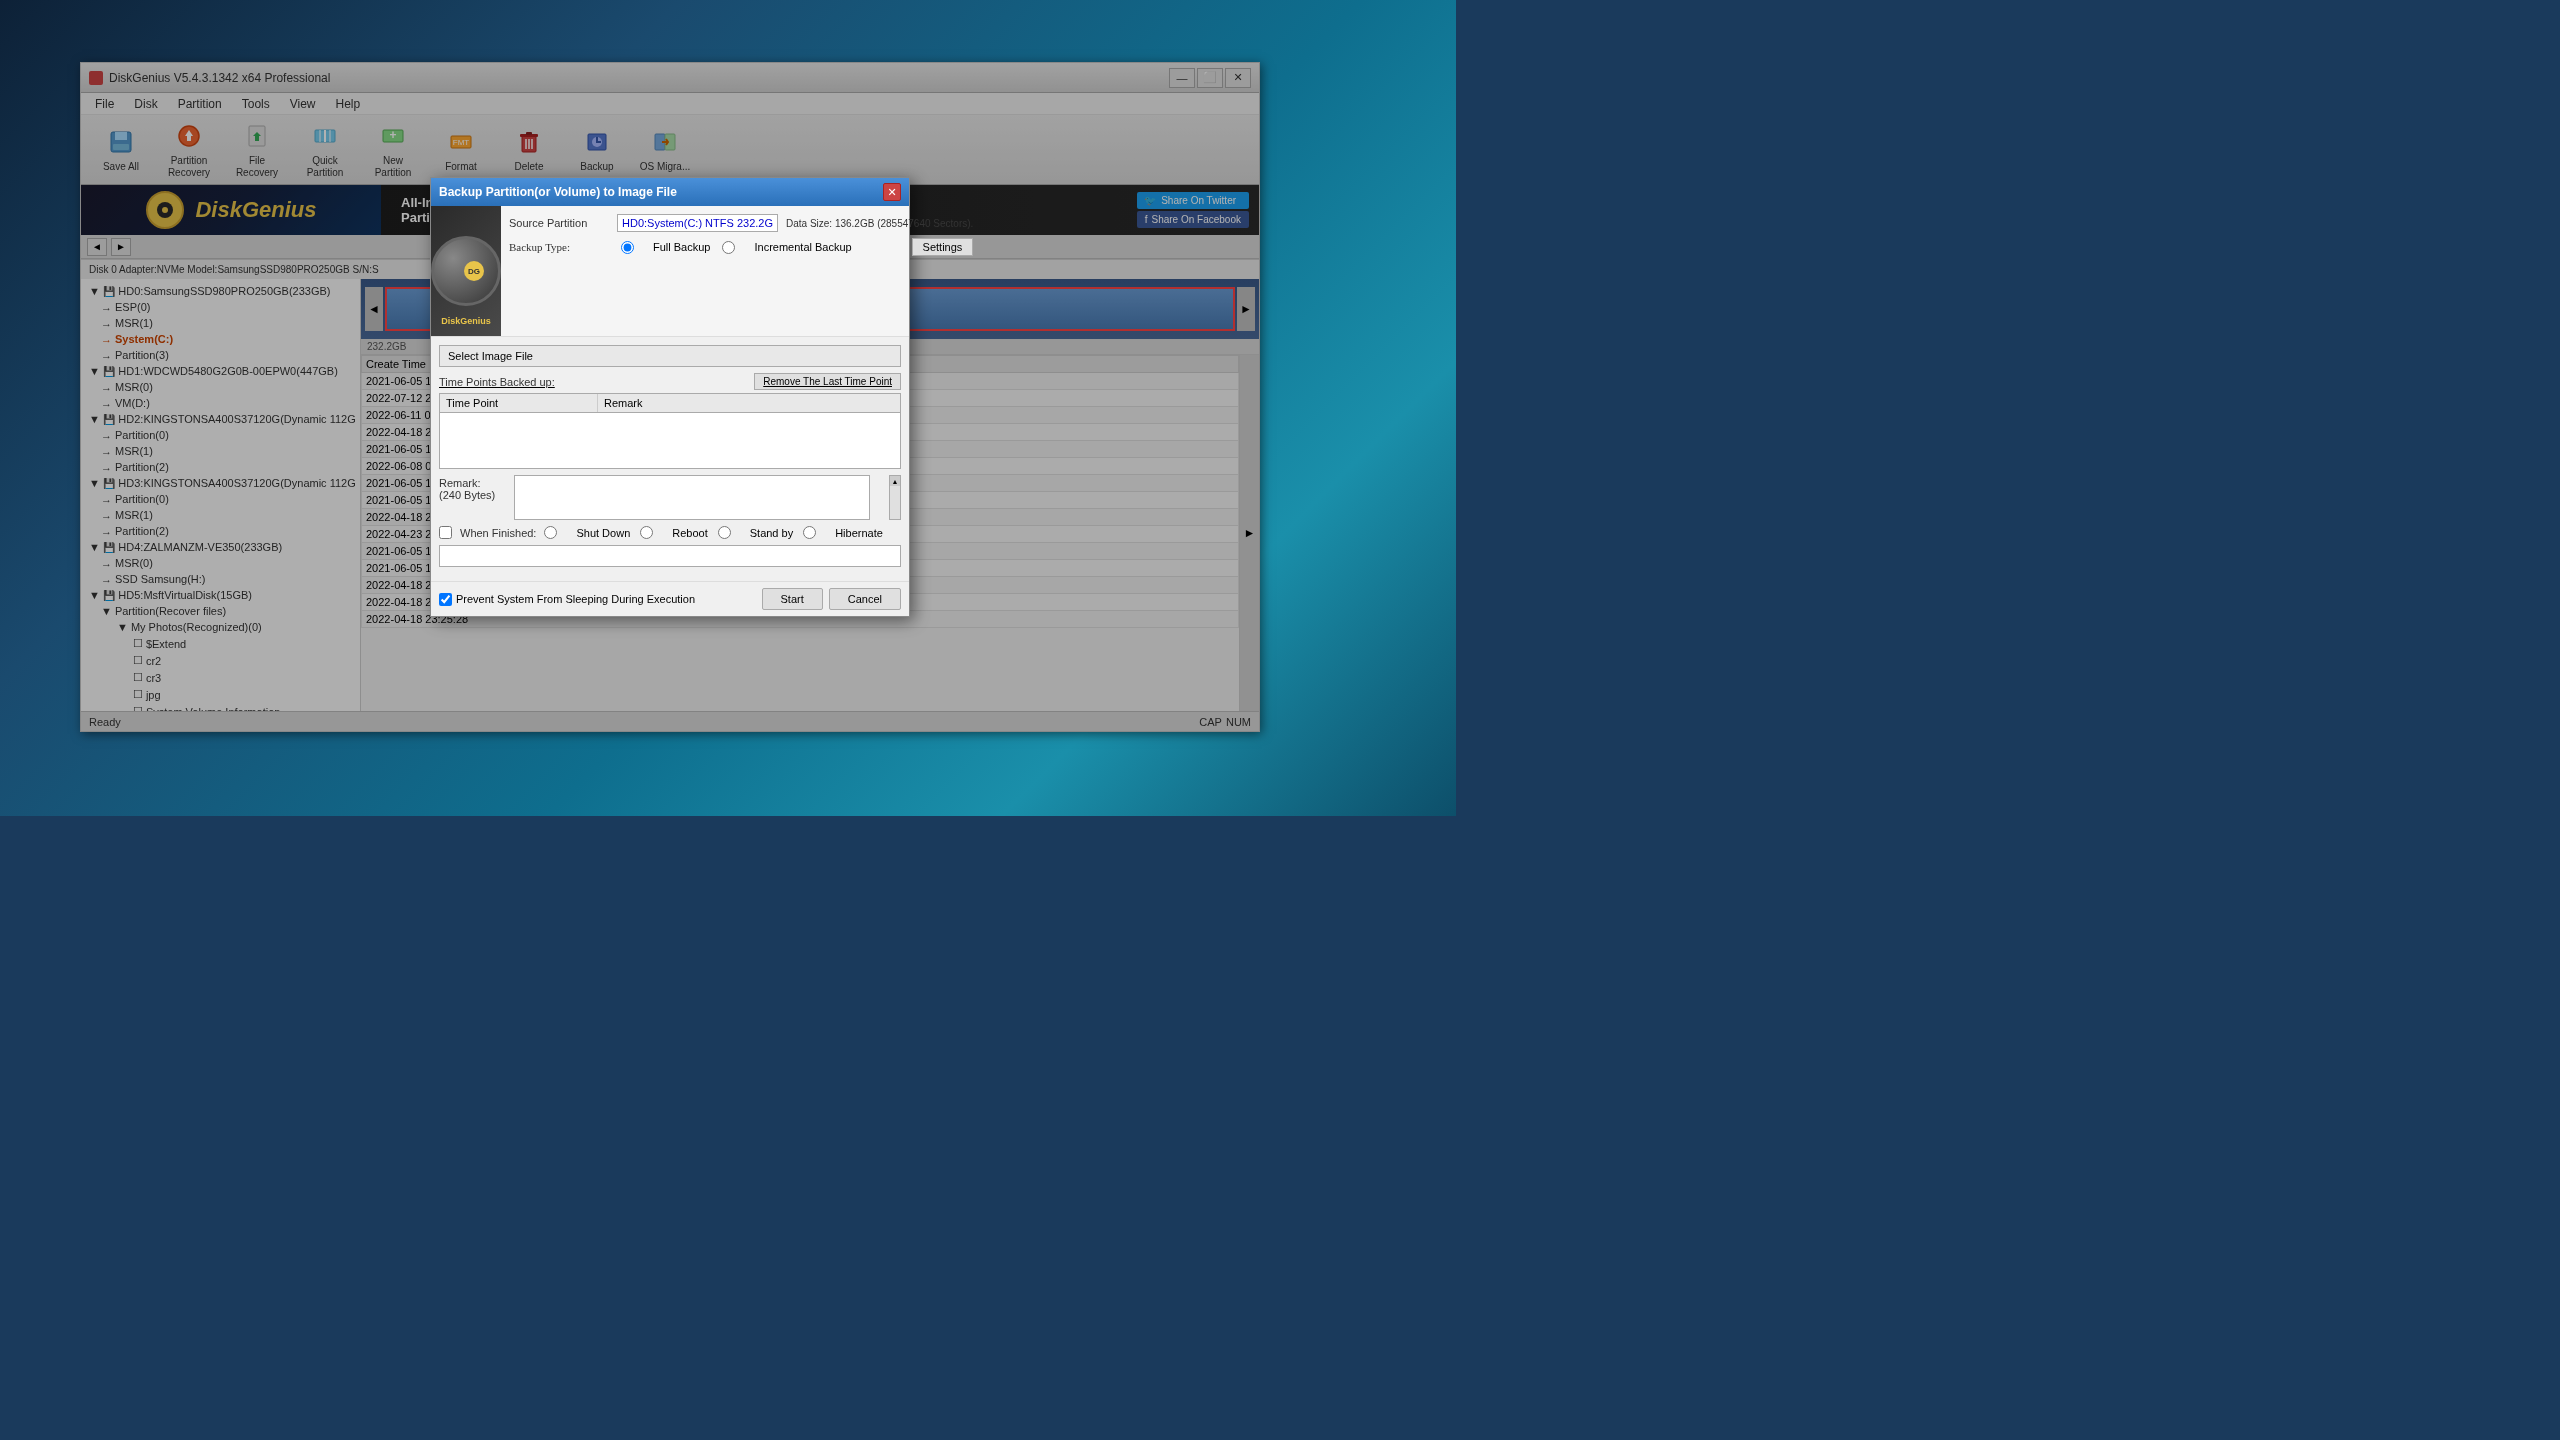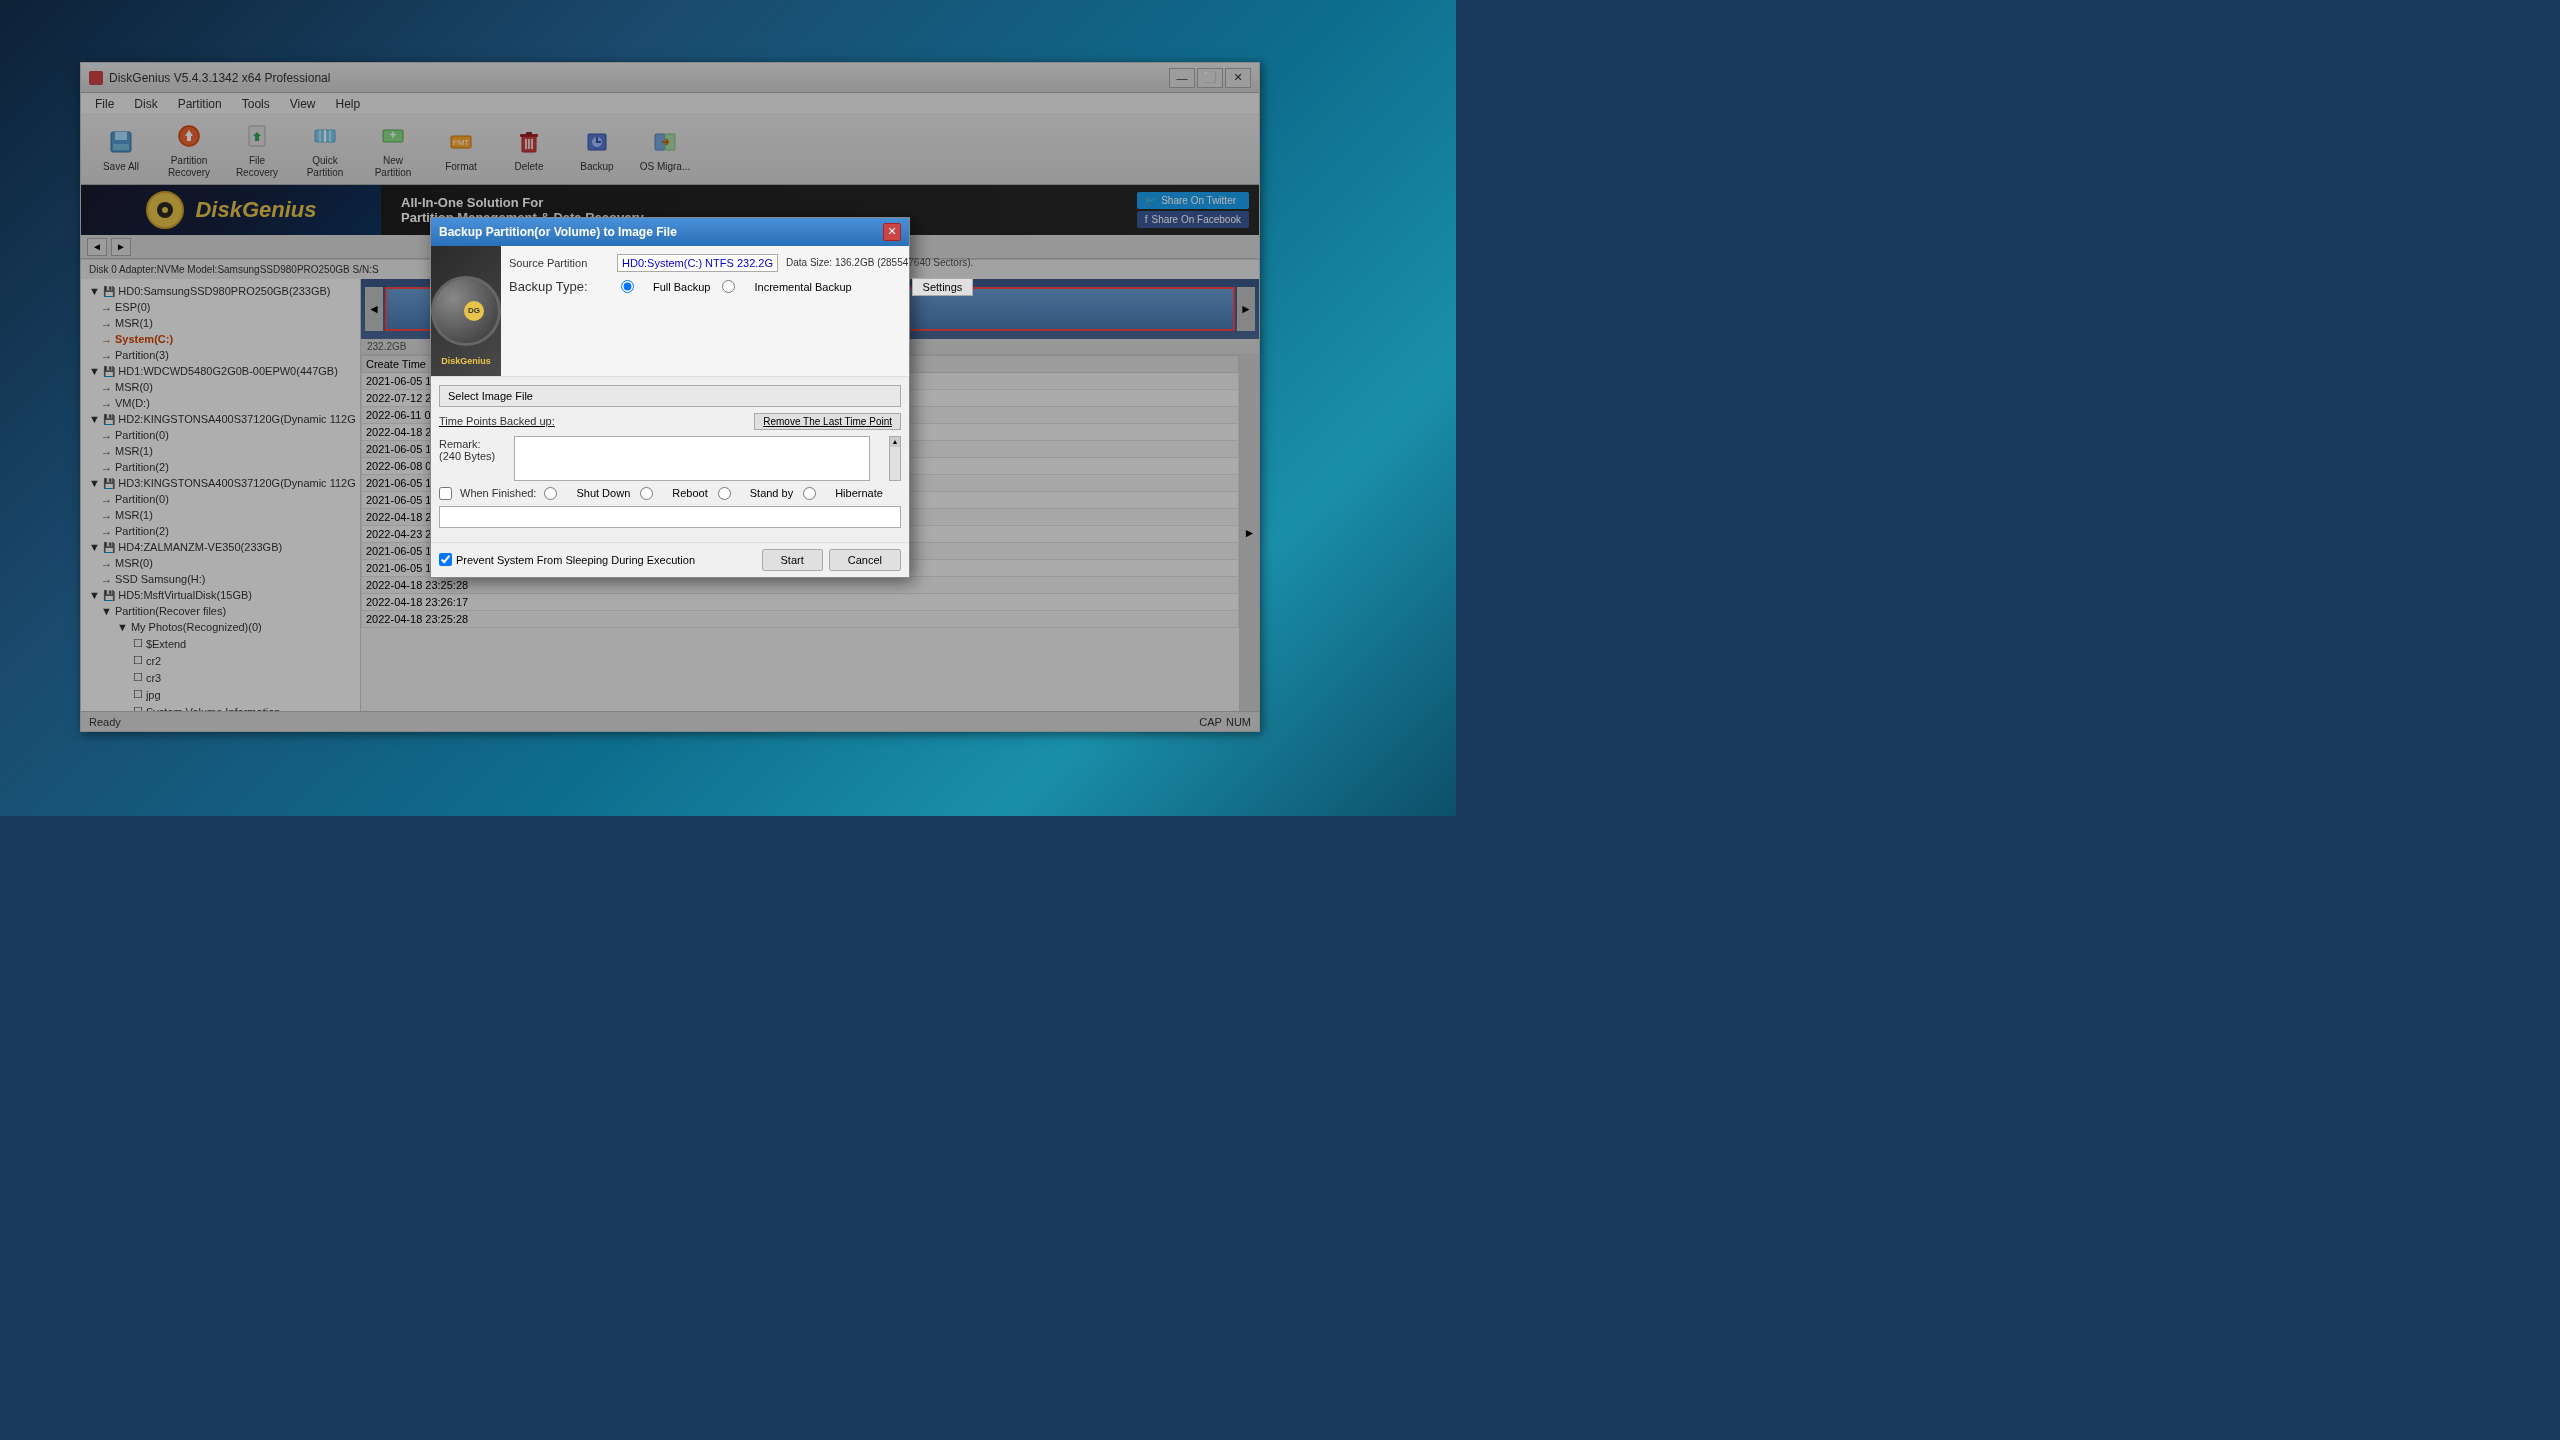--- a/index.html
+++ b/index.html
@@ -393,23 +393,24 @@
       color: #333;
       white-space: nowrap;
     }
     .backup-type-row {
       display: flex;
       align-items: center;
       gap: 12px;
       margin-bottom: 6px;
     }
     .backup-type-label {
-      font-size: 13px;
+      font-size: 11px;
       color: #333;
       width: 100px;
+      font-family: Liberation Serif, serif;
     }
     .radio-option {
       display: flex;
       align-items: center;
       gap: 19px;
       font-size: 11px;
       cursor: pointer;
     }
     .settings-btn {
       margin-left: auto;
@@ -1006,20 +1007,28 @@
 
       <div class="dialog-body">
         
         <button class="select-image-btn">Select Image File</button>
 
         
         <div class="time-points-section">
           <div class="time-points-header">
             <span class="time-points-label">Time Points Backed up:</span>
             <button class="remove-btn">Remove The Last Time Point</button>
+          </div>
+          <div class="time-points-table">
+            <div class="time-points-thead">
+              <div class="col-time">Time Point</div>
+              <div class="col-remark">Remark</div>
+            </div>
+            <div class="time-points-body" style="min-height:55px;">
+            </div>
           </div>
         </div>
 
         
         <div class="remark-section">
           <div class="remark-label">
             <span>Remark:</span><br>
             <span>(240 Bytes)</span>
           </div>
           <textarea class="remark-textarea" style=""></textarea>

